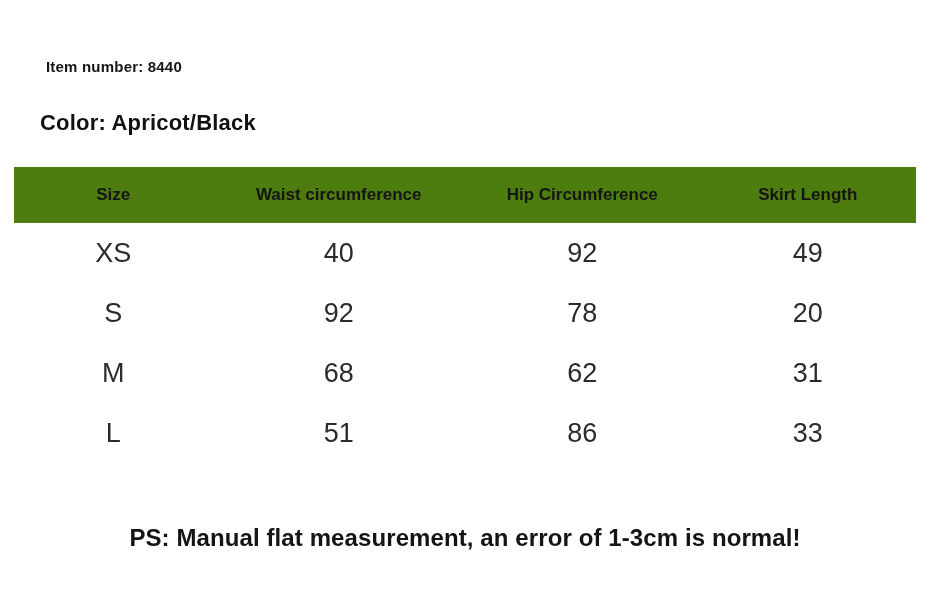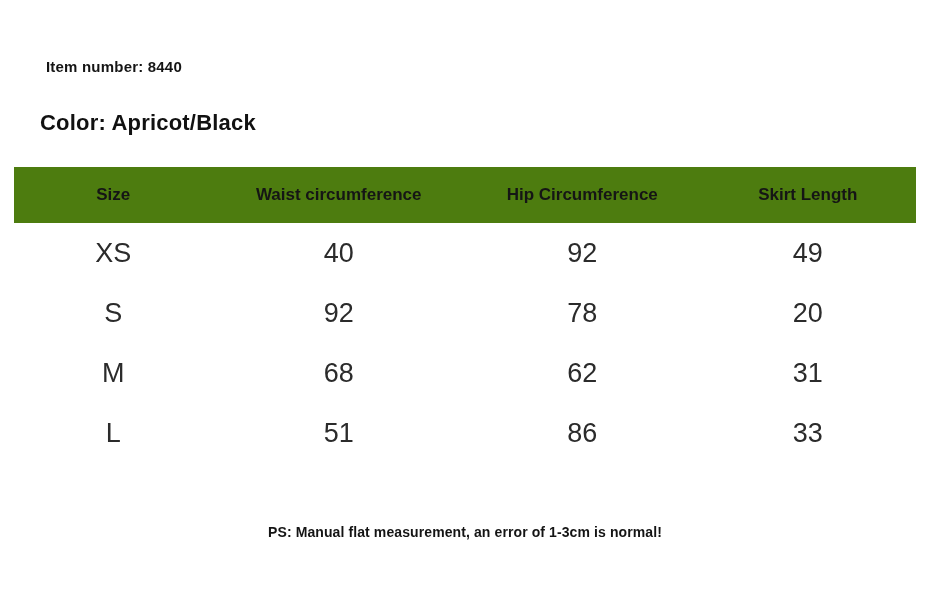--- a/index.html
+++ b/index.html
@@ -89,21 +89,21 @@
   .col-hip    { width: 26%; }
   .col-length { width: 24%; }
 
   
   .ps-note {
     position: absolute;
     left: 0;
     right: 0;
     top: 524px;
     text-align: center;
-    font-size: 14px;
+    font-size: 24px;
     font-weight: bold;
     color: #141414;
     letter-spacing: 0.1px;
   }
 </style>
 </head>
 <body>
 
 <div class="page">
 

